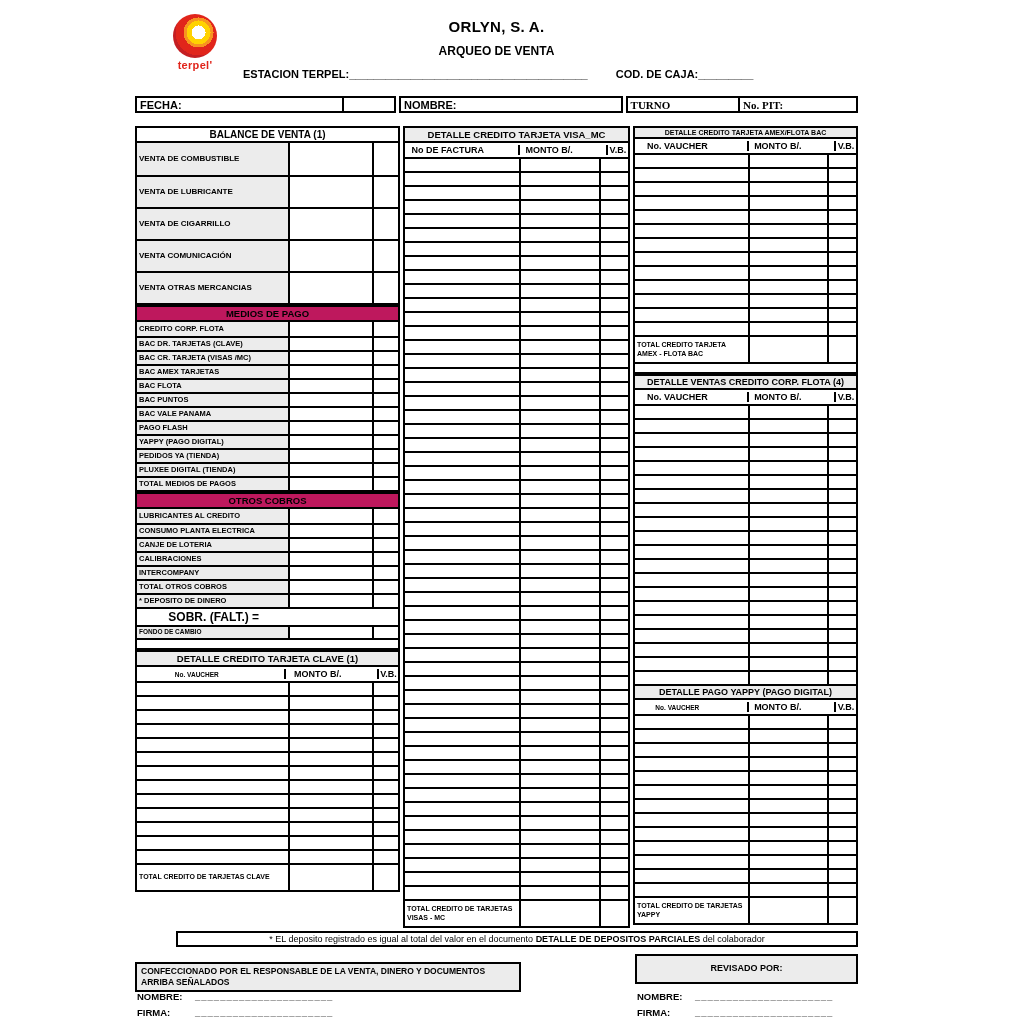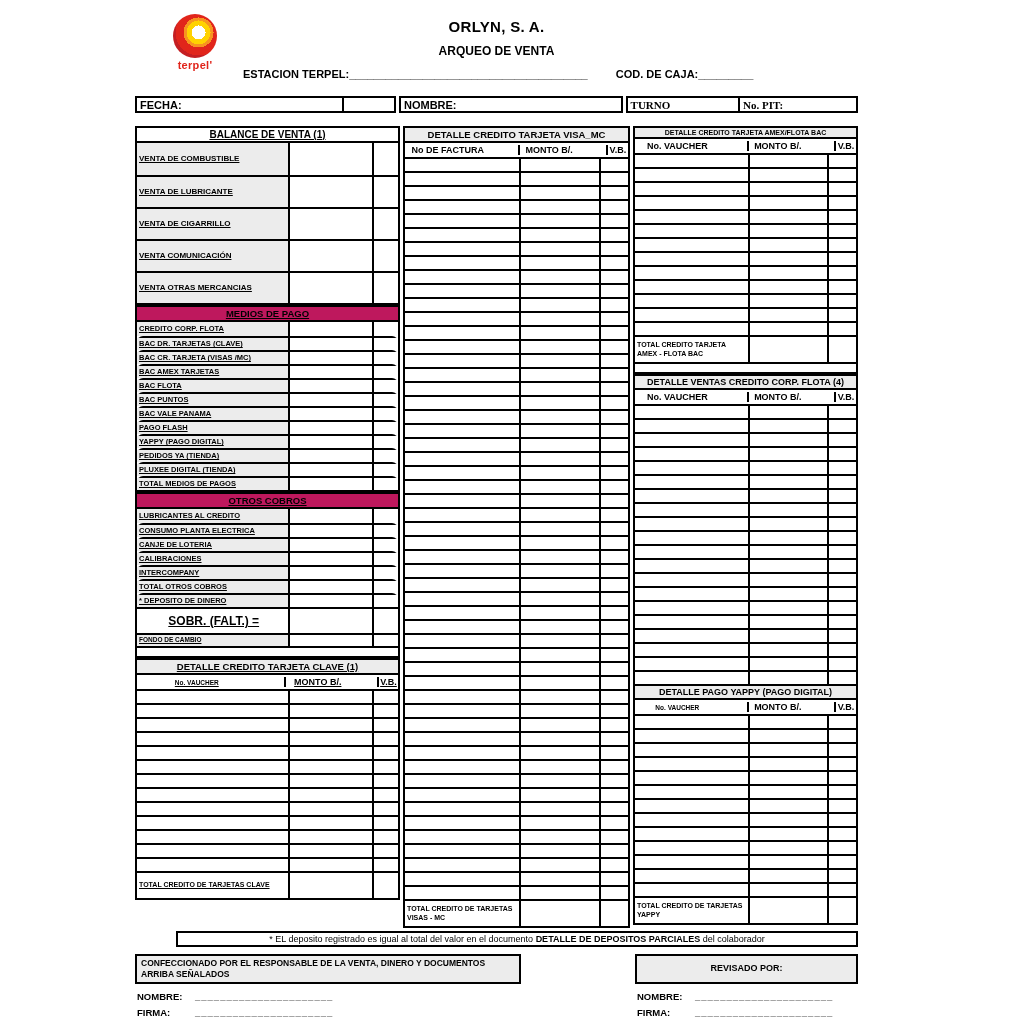--- a/index.html
+++ b/index.html
@@ -30,39 +30,39 @@
   .ibox span { padding-left:3px; }
   .ib-fecha { width:265px; }
   .ib-fecha .divider { margin-left:auto; width:52px; height:100%; border-left:2px solid #000; }
   .ib-nombre { width:227px; }
   .ib-turno { width:236px;font-family:Liberation Serif, serif; }
   .ib-turno .pit { margin-left:auto; width:118px; height:100%; border-left:2px solid #000;
                    display:flex; align-items:center; }
 
   
   .columns { display:flex; gap:3px; align-items:flex-start; }
-  .col-left { width:265px;text-decoration:underline; }
+  .col-left { width:265px; }
   .col-mid { width:227px; }
   .col-right { width:225px; }
 
   .sec-title { border:2px solid #000; text-align:center; font-weight:bold;
                font-size:10px; padding:1px 0; background:#fff; }
   .sec-title.gray { background:#be185d; font-size:9.5px; }
 
   .rows-box { border:2px solid #000; border-top:none; }
   .lrow { display:flex; }
   .lrow + .lrow { border-top:2px solid #000; }
   .lrow .lab { width:58%; background:#ececec; display:flex; align-items:center;
                font-size:8px; font-weight:bold; padding-left:2px; line-height:1.05; }
   .lrow .val { width:32%; border-left:2px solid #000; background:#fff; }
   .lrow .vb  { width:10%; border-left:2px solid #000; background:#fff; }
   .lrow.tall { height:32px; }
-  .lrow.short { height:14px;border-radius:6px; }
+  .lrow.short { height:14px; }
   .lrow.short .lab { font-size:7.5px; }
-  .lrow.sobr { height:24px; }
+  .lrow.sobr { height:16px;align-items:center; }
   .lrow.sobr .lab { background:#fff; justify-content:center; font-size:12px; font-weight:bold; }
   .lrow.fondo { height:13px; }
   .lrow.fondo .lab { font-size:6.5px; }
   .spacer-row { border:2px solid #000; border-top:none; height:10px; background:#fff; }
 
   
   .dtable { border:2px solid #000; }
   .dt-title { text-align:center; background:#ececec; font-weight:bold; font-size:9.5px;
               padding:1px 0; border-bottom:2px solid #000; }
   .dt-amex .dt-title { font-size:7px; }
@@ -79,21 +79,21 @@
   .dt-total .c1 { display:flex; align-items:center; font-size:7px; font-weight:bold;
                   padding:1px 2px; line-height:1.15; }
 
   
   .note { border:2px solid #000; margin-top:3px; text-align:center; font-size:9px;
           padding:1px 0;margin-left:41px; }
   .note b { font-weight:bold; }
   .footer { position:relative; margin-top:7px; height:100px; }
   .fbox { border:2px solid #000; background:#ececec; font-size:8.5px; font-weight:bold;
           padding:2px 4px; line-height:1.25; }
-  .fbox-left { position:absolute; left:0; top:0; width:386px; height:30px; }
+  .fbox-left { position:absolute; left:0; top:8px; width:386px; height:30px; }
   .fbox-right { position:absolute; left:500px; top:0; width:223px; height:30px;
                 display:flex; align-items:center; justify-content:center; font-size:9px; }
   .fields { position:absolute; top:37px; font-size:9.5px; font-weight:bold; }
   .fields-left { left:2px; }
   .fields-right { left:502px; }
   .fields .frow { display:flex; margin-bottom:5px; }
   .fields .flab { width:58px; }
   .fields .fline { letter-spacing:1px; }
 </style>
 </head>

